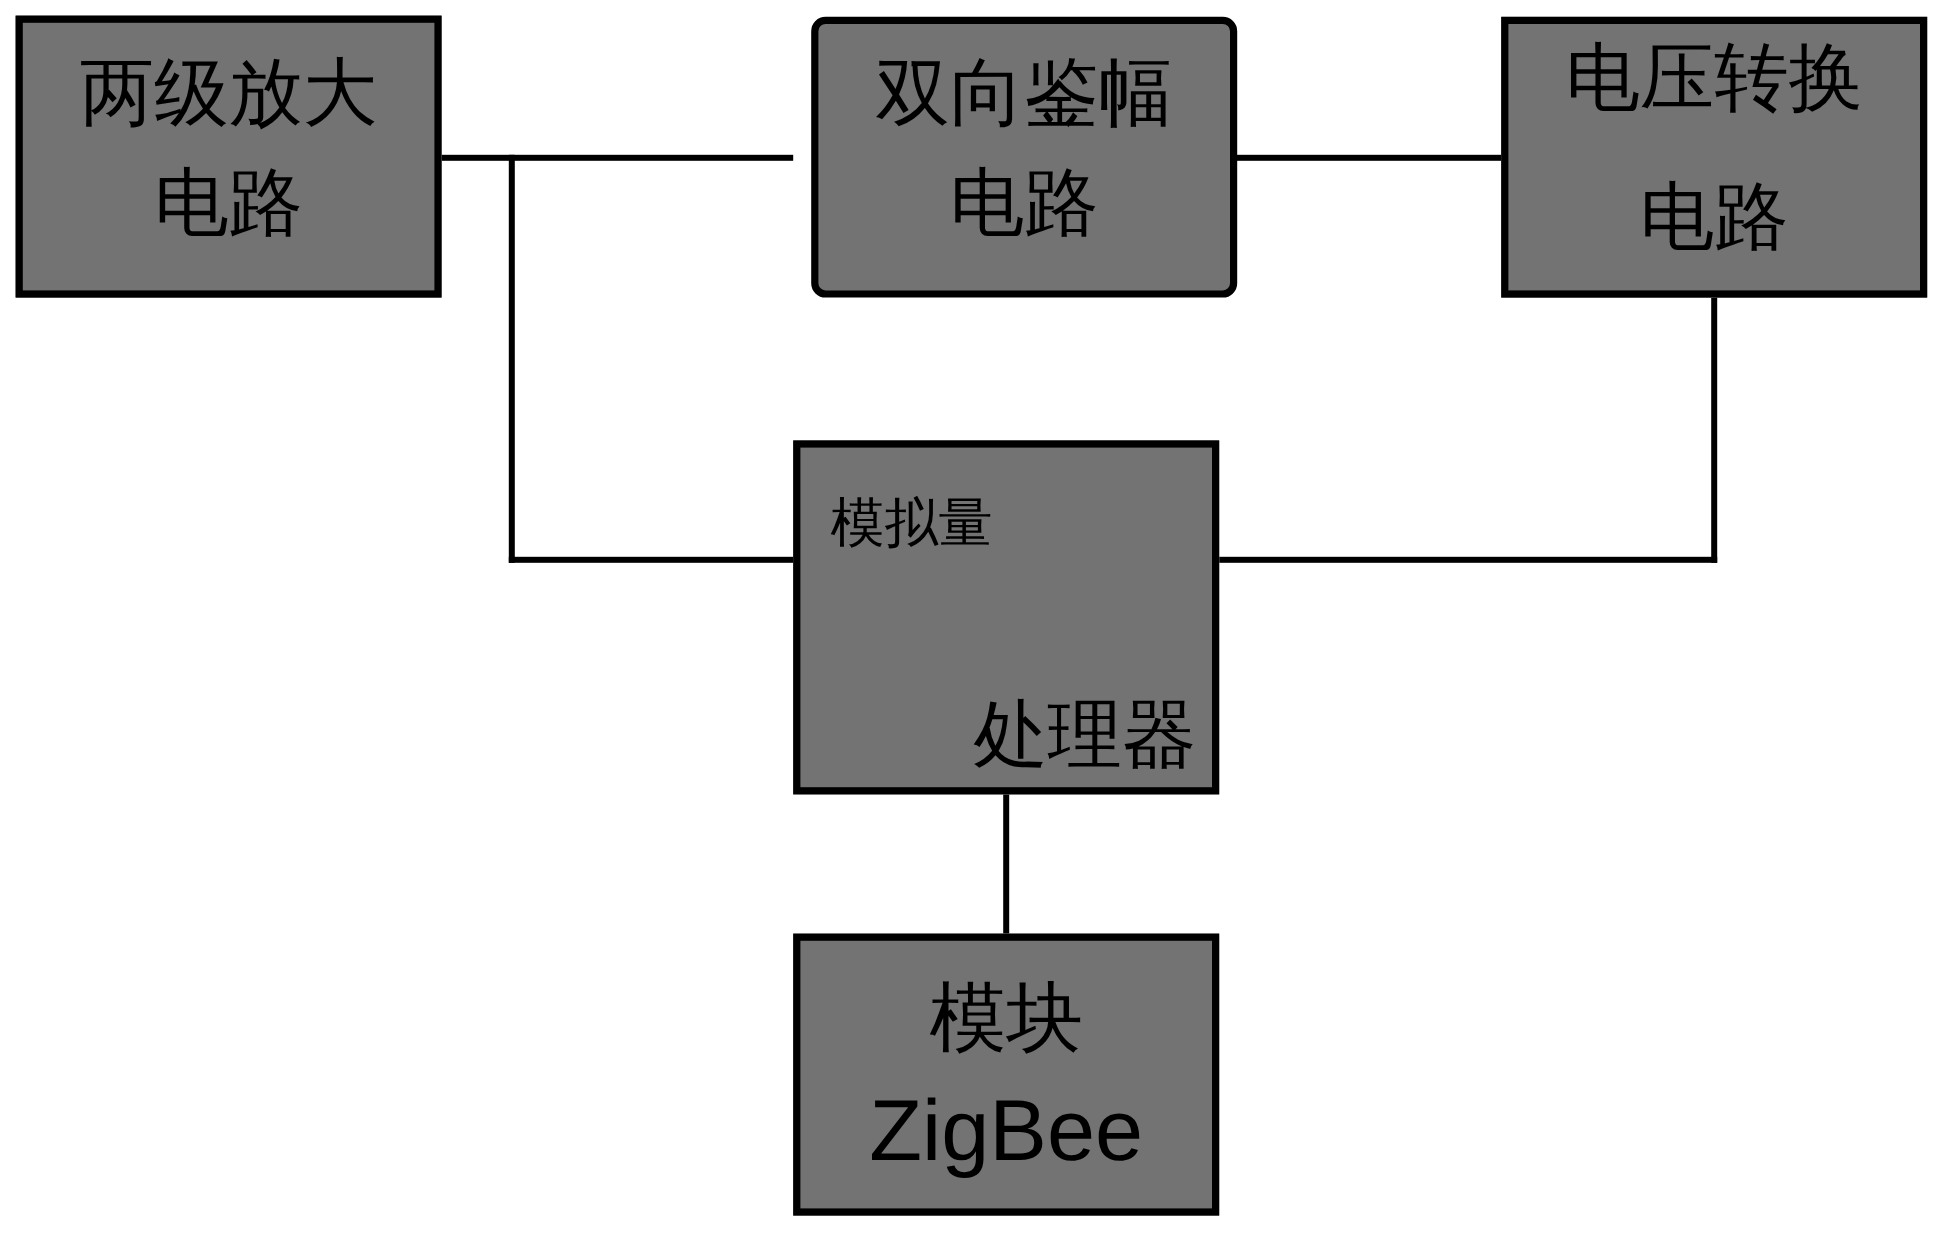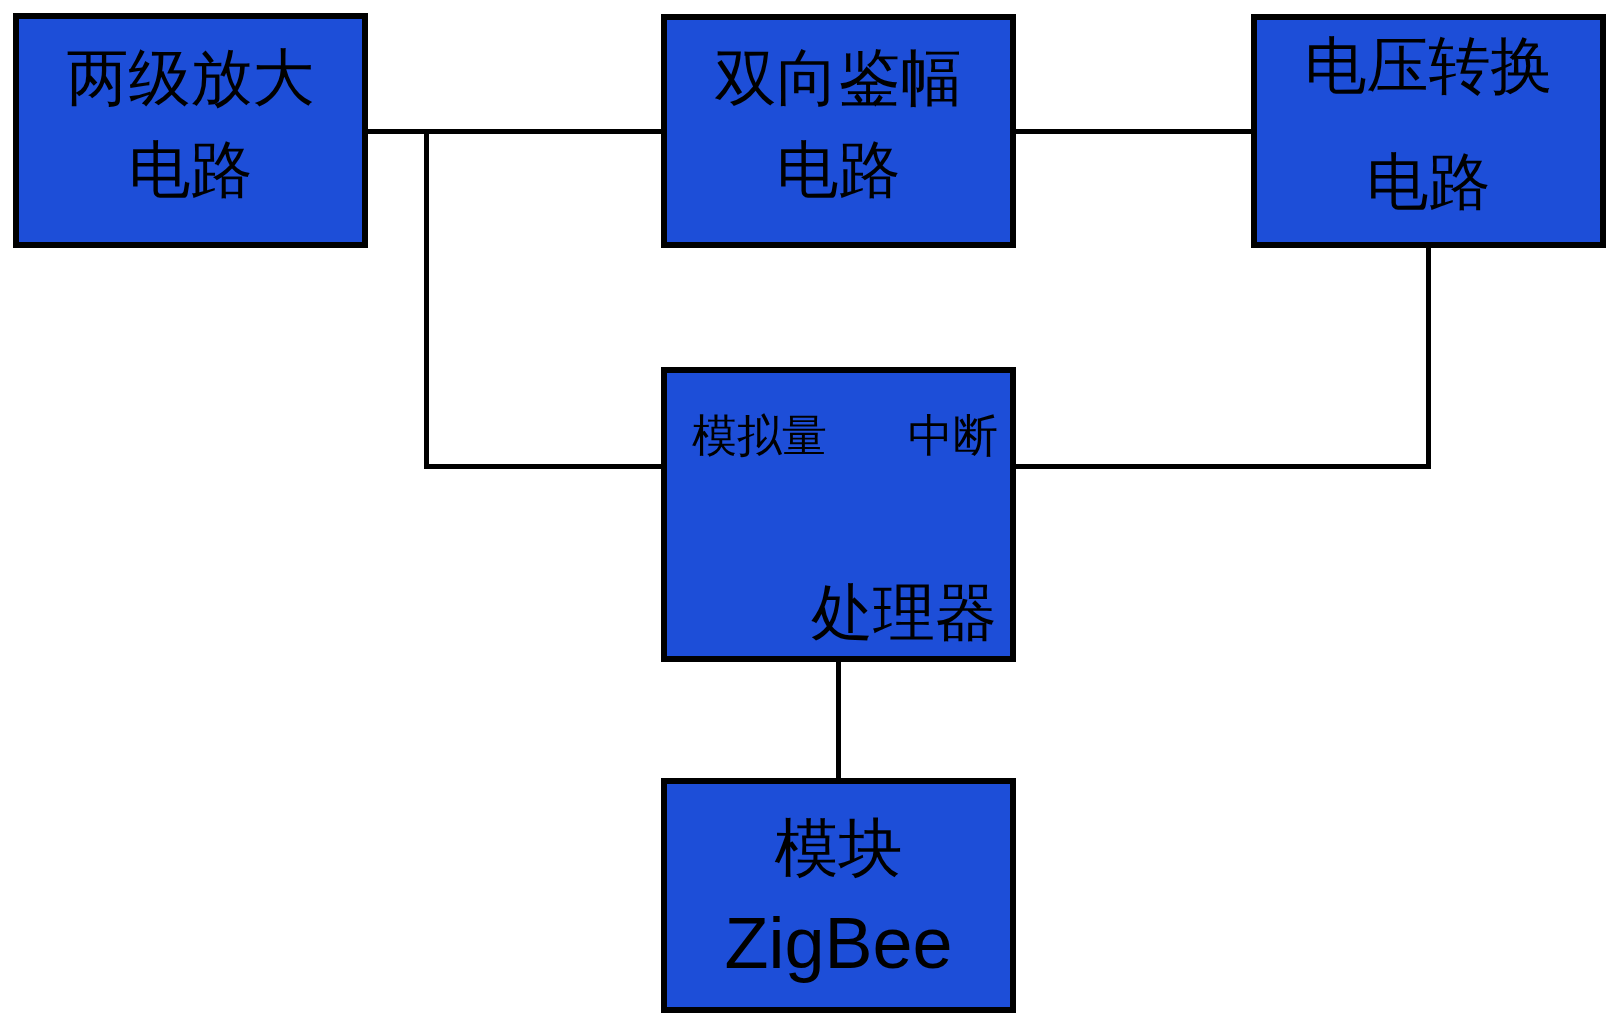--- a/index.html
+++ b/index.html
@@ -13,21 +13,21 @@
     height: 1032px;
     background: #ffffff;
     overflow: hidden;
     font-family: "Liberation Serif", "DejaVu Serif", serif;
     color: #000000;
   }
   .box {
     position: absolute;
     box-sizing: border-box;
     border: 6px solid #000000;
-    background: #1d4ed8;
+    background: #737373;
     display: flex;
     flex-direction: column;
     align-items: center;
     justify-content: center;
   }
   .box .line {
     display: block;
     text-align: center;
     white-space: nowrap;
   }
@@ -37,21 +37,21 @@
   }
   .title-box {
     padding-bottom: 14px;
   }
   .connector {
     position: absolute;
     background: #000000;
   }
   
   #box-amplifier    { left: 13px;   top: 13px;  width: 355px; height: 235px; }
-  #box-discriminator{ left: 661px;  top: 14px;  width: 355px; height: 234px; }
+  #box-discriminator{ left: 676px;  top: 14px;  width: 355px; height: 234px; border-radius: 12px; }
   #box-converter    { left: 1251px; top: 14px;  width: 355px; height: 234px; gap: 24px; }
   
   #box-processor {
     left: 661px; top: 367px; width: 355px; height: 295px;
     display: block;
   }
   .port-label {
     position: absolute;
     font-size: 45px;
     line-height: 67px;
@@ -114,21 +114,20 @@
   <div class="box title-box" id="box-converter">
     <span class="line">电压转换</span>
     <span class="line">电路</span>
   </div>
 
   <div class="box" id="box-processor">
     <div class="port-label" id="port-analog">
       <span class="line">模拟量</span>
     </div>
     <div class="port-label" id="port-interrupt">
-      <span class="line">中断</span>
     </div>
     <div id="processor-title">处理器</div>
   </div>
 
   <div class="box" id="box-zigbee">
     <span class="line" id="zigbee-line2">模块</span>
     <span class="line" id="zigbee-line1">ZigBee</span>
   </div>
 
 </div>

